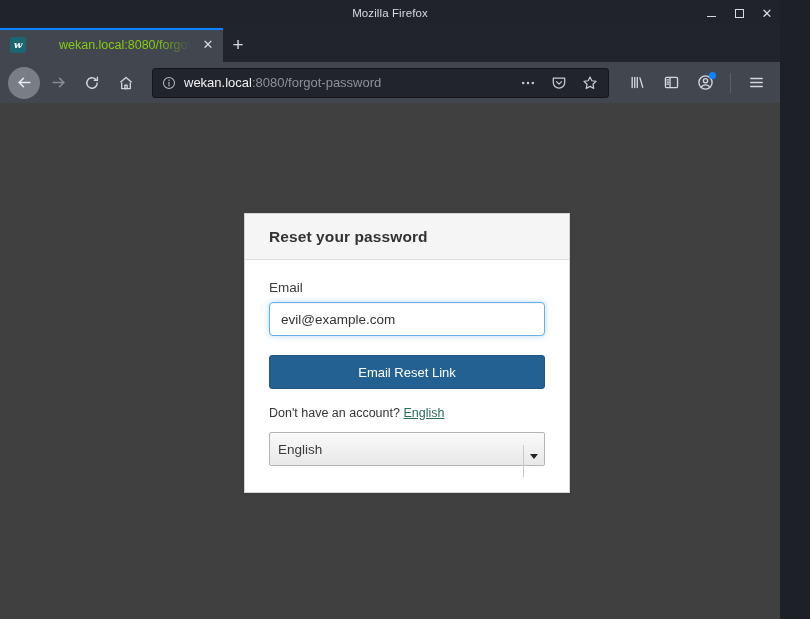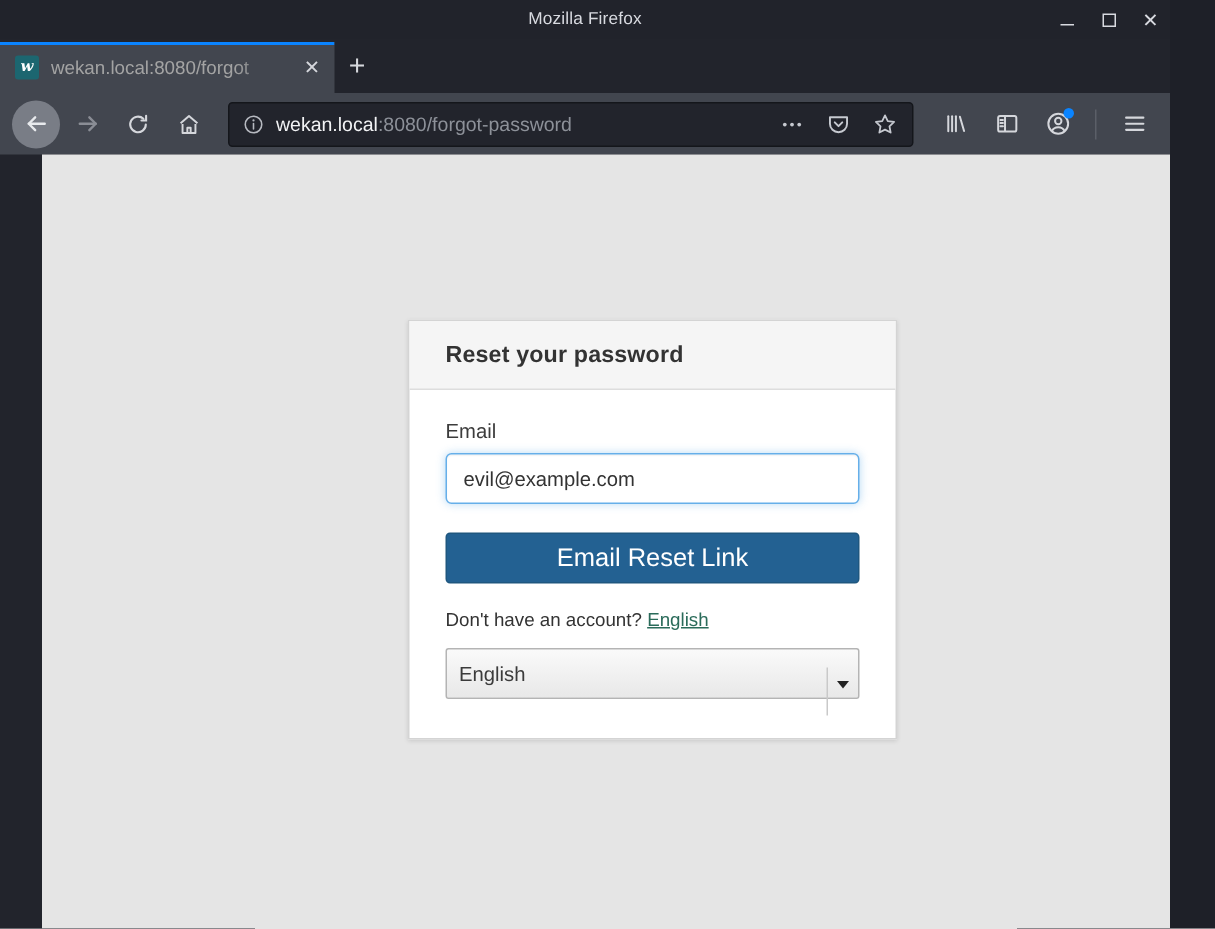--- a/index.html
+++ b/index.html
@@ -95,27 +95,28 @@
     justify-content: center;
     color: #ffffff;
     font-family: "DejaVu Serif", serif;
     font-style: italic;
     font-size: 10px;
     font-weight: bold;
     line-height: 16px;
   }
   #tab .tab-title {
     flex: 1 1 auto;
-    color: #a3a3a3;
+    color: #84cc16;
     font-size: 12.5px;
     white-space: nowrap;
     overflow: hidden;
     min-width: 0;
     -webkit-mask-image: linear-gradient(to right, #000 78%, transparent 100%);
     mask-image: linear-gradient(to right, #000 78%, transparent 100%);
+    text-align: right;
   }
   #tab .tab-close {
     flex: 0 0 18px;
     width: 18px; height: 18px;
     color: #d6d8dd;
     font-size: 13px;
     line-height: 18px;
     text-align: center;
     cursor: default;
   }
@@ -197,24 +198,23 @@
     position: absolute;
     right: 5px; top: 5px;
     width: 7px; height: 7px;
     border-radius: 50%;
     background: #0a84ff;
   }
 
   
   #viewport {
     flex: 1 1 auto;
-    background: #e5e5e5;
+    background: #404040;
     position: relative;
     overflow: hidden;
-    margin-left: 28px;
   }
 
   #auth-card {
     position: absolute;
     left: 244px;
     top: 110px;
     width: 326px;
     background: #ffffff;
     border: 1px solid #d4d4d4;
     box-shadow: 0 1px 3px rgba(0,0,0,.13);
@@ -256,21 +256,21 @@
   .submit-btn {
     display: block;
     width: 100%;
     height: 34px;
     margin-top: 19px;
     background: #236192;
     border: 1px solid #1f577f;
     border-radius: 3px;
     color: #ffffff;
     font-family: "Liberation Sans", sans-serif;
-    font-size: 17px;
+    font-size: 13px;
     cursor: default;
   }
 
   .account-line {
     margin-top: 17px;
     font-size: 12.5px;
     color: #333333;
   }
   .account-line a {
     color: #2a6b5a;

